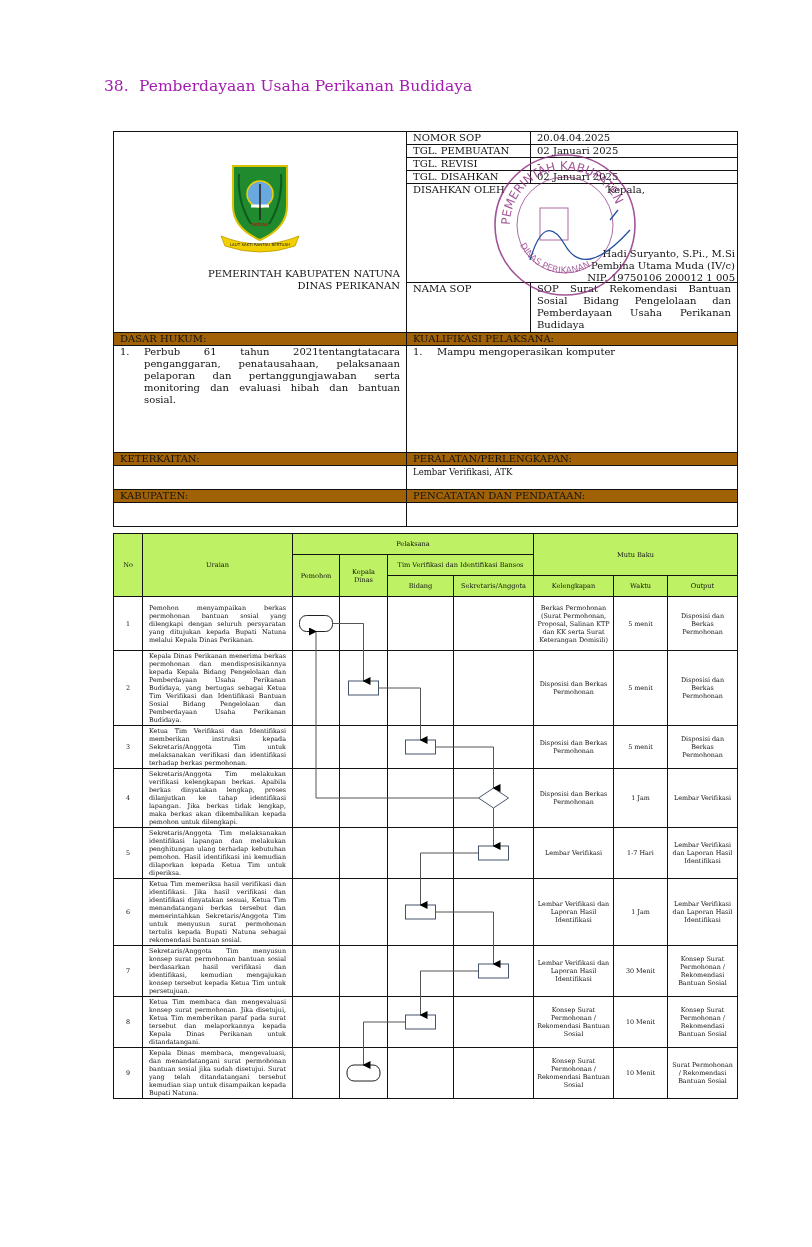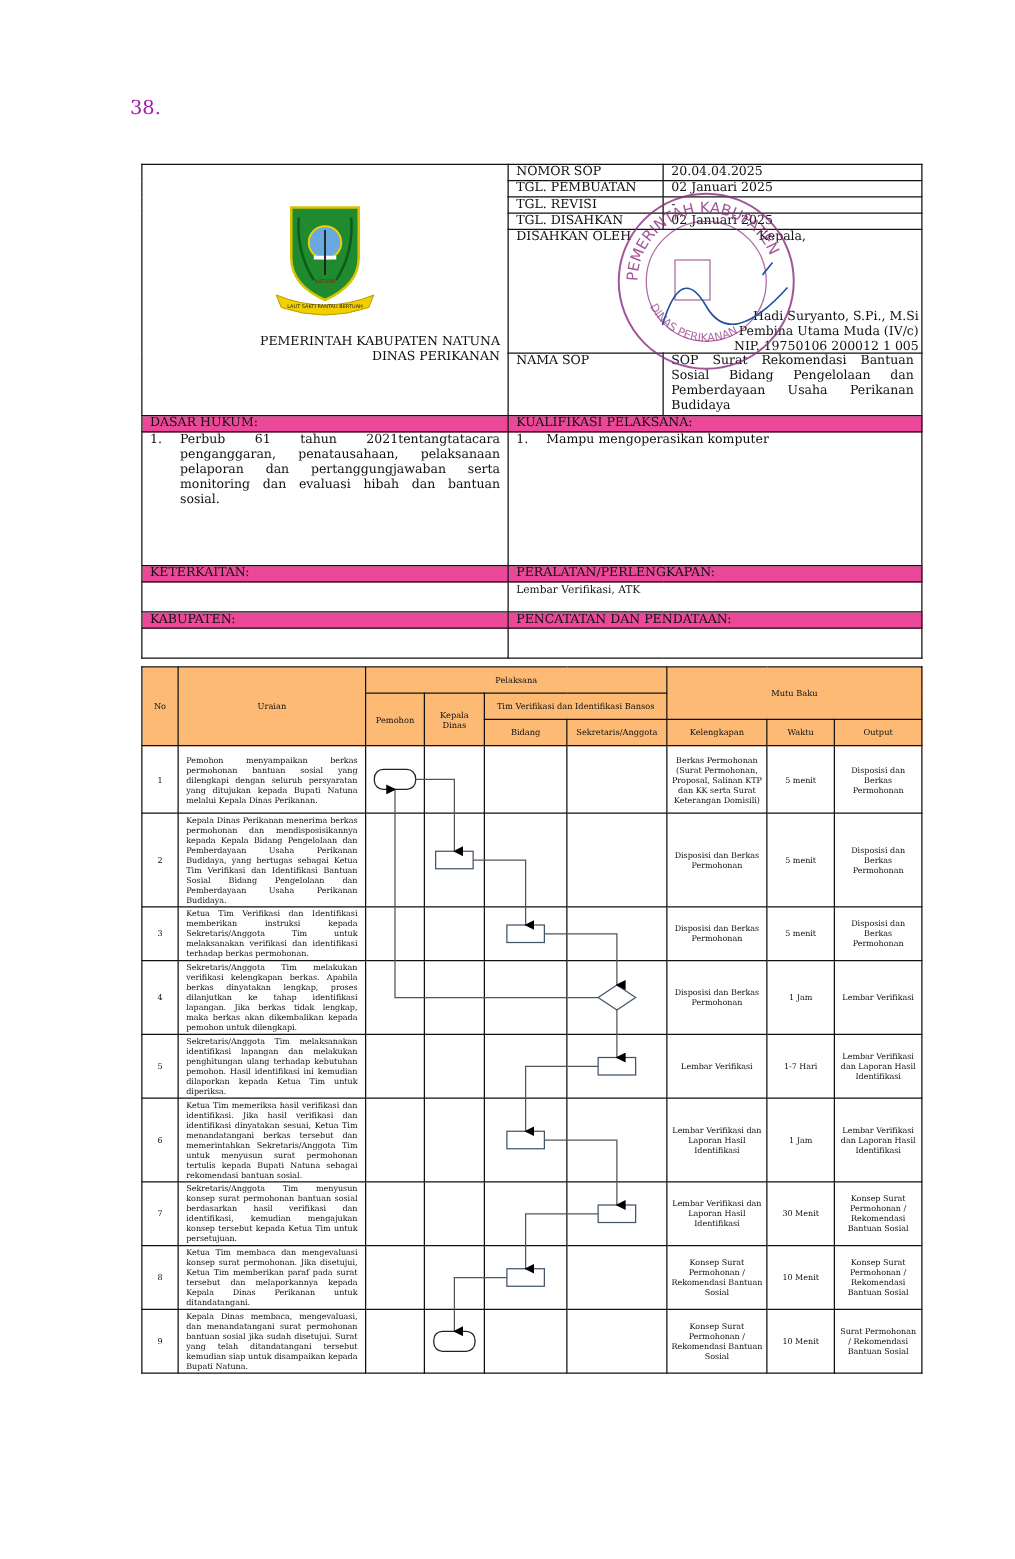--- a/index.html
+++ b/index.html
@@ -5,36 +5,37 @@
   html, body { margin:0; padding:0; background:#ffffff; }
   body { width:812px; height:1247px; position:relative; font-family:"DejaVu Serif", serif; color:#111; overflow:hidden; }
   .title { position:absolute; left:104px; top:76px; width:620px; font-family:"DejaVu Serif", serif; font-size:15.5px; line-height:20px; color:#a21caf; }
   .title .num { position:absolute; left:0; top:0; }
   .title .txt { margin-left:35px; text-align:justify; text-align-last:left; }
   .title .l1 { display:block; text-align:justify; text-align-last:justify; }
 
   table.hdr { position:absolute; left:113px; top:131px; width:624px; border-collapse:collapse; font-family:"DejaVu Serif", serif; font-size:10px; table-layout:fixed; }
   table.hdr td { border:1px solid #111; padding:0 6px; vertical-align:top; line-height:12px; }
   .logo-cell { text-align:right; vertical-align:bottom !important; padding-bottom:40px !important; }
-  .gray { background:#ec4899; }
+  .gray { background:#a16207; }
   .just { text-align:justify; }
 
   table.flow { position:absolute; left:113px; top:533px; width:624px; border-collapse:collapse; font-family:"DejaVu Serif", serif; font-size:6.4px; table-layout:fixed; }
   table.flow td, table.flow th { border:1px solid #111; font-weight:normal; text-align:center; vertical-align:middle; line-height:8px; padding:1px 3px; }
-  table.flow th { background:#fdba74; font-size:6.6px;text-align:center; }
+  table.flow th { background:#bef264; font-size:6.6px;text-align:center; }
   table.flow td.uraian { text-align:justify; padding:1px 6px; }
   svg.flowsvg { position:absolute; left:0; top:0; pointer-events:none; }
   .stamp { position:absolute; left:490px; top:150px; width:150px; height:150px; pointer-events:none; }
 </style>
 </head>
 <body>
 
 <div class="title">
   <span class="num">38.</span>
   <div class="txt">
+    <span>Pemberdayaan Usaha Perikanan Budidaya</span>
   </div>
 </div>
 
 <table class="hdr">
   <colgroup>
       <col style="width:293px">
       <col style="width:124px">
       <col style="width:207px">
     </colgroup>
   <tbody>

